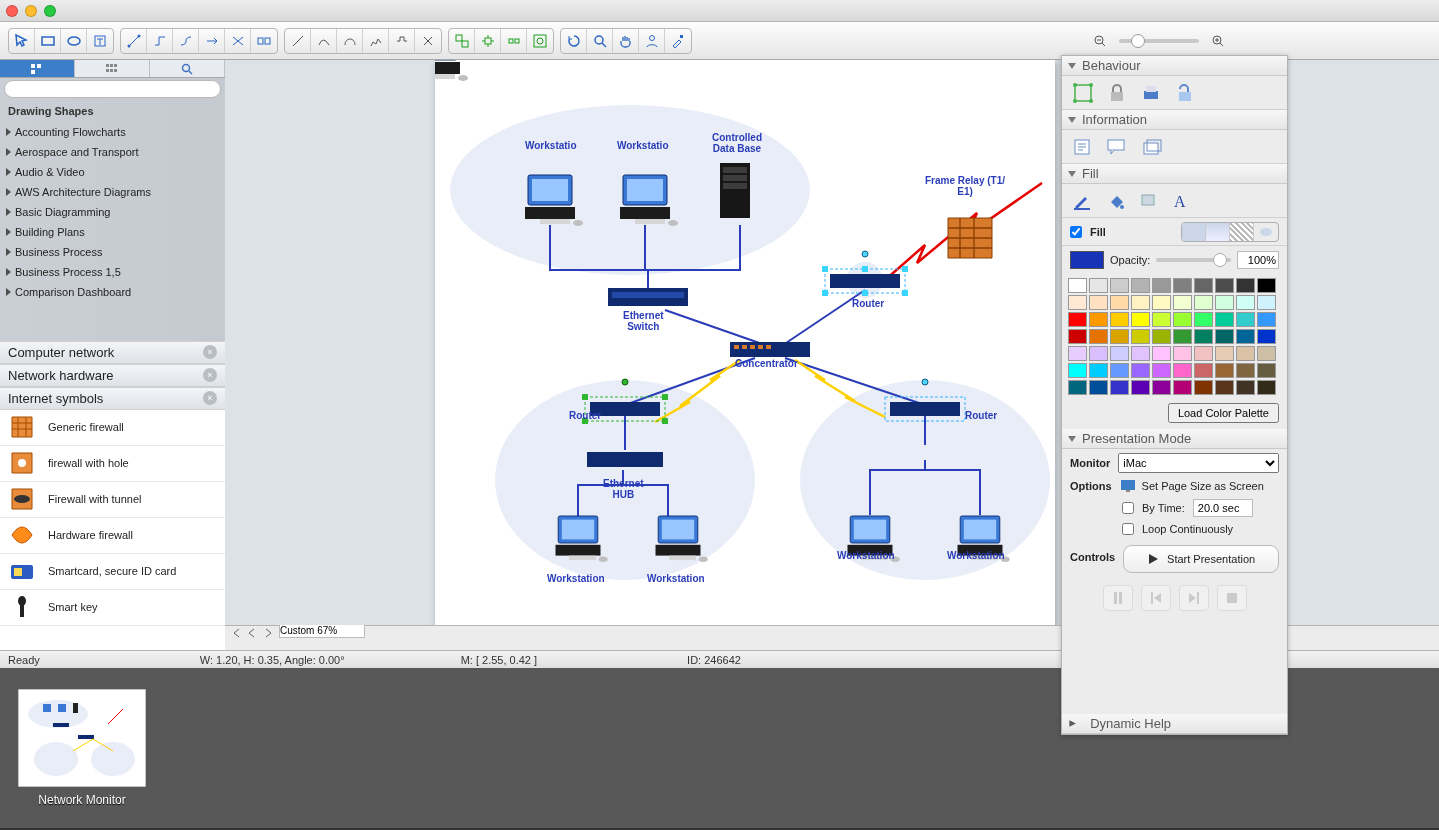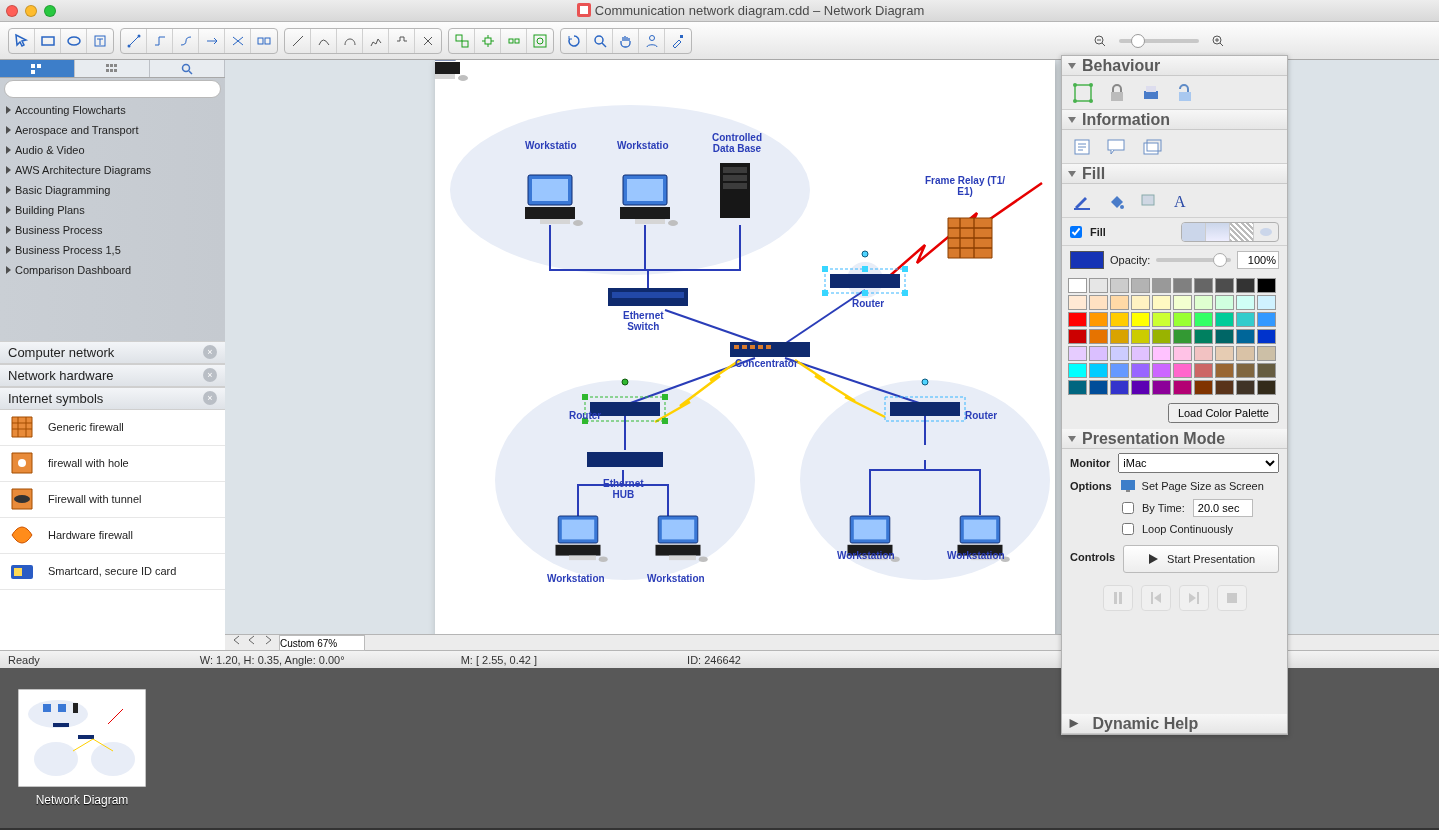--- a/index.html
+++ b/index.html
@@ -33,21 +33,21 @@
 .lp-acc .cx{width:14px;height:14px;border-radius:50%;background:#b9bec5;color:#fff;display:flex;align-items:center;justify-content:center;font-size:9px}
 .lp-stencil{flex:1;overflow:auto;background:#fff}
 .stn-row{display:flex;align-items:center;height:36px;padding:0 6px;border-bottom:1px solid #e7e7e7;gap:10px;cursor:pointer}
 .stn-icon{width:32px;height:32px;display:flex;align-items:center;justify-content:center}
 .canvas-wrap{flex:1;background:#dce3e8;display:flex;flex-direction:column;position:relative}
 .canvas{flex:1;position:relative;background:#dce3e8;overflow:hidden}
 .page{position:absolute;left:210px;top:0;width:620px;height:596px;background:#fff;box-shadow:2px 2px 8px rgba(0,0,0,.25)}
 .canvas svg.net{position:absolute;left:210px;top:0}
 .diag-label{position:absolute;font-size:10px;color:#2a3db8;font-weight:bold;text-align:center;white-space:pre}
 .right-panel{position:absolute;right:151px;top:-5px;width:227px;height:680px;background:#ececec;border:1px solid #b3b3b3;box-shadow:0 1px 5px rgba(0,0,0,.25);font-size:11px;display:flex;flex-direction:column;z-index:5}
-.rp-head{height:20px;background:linear-gradient(#f7f7f7,#e6e6e6);border-bottom:1px solid #c9c9c9;display:flex;align-items:center;padding:0 6px;font-size:16px;font-weight:bold;color:#5a5a5a;gap:6px}
+.rp-head{height:20px;background:linear-gradient(#f7f7f7,#e6e6e6);border-bottom:1px solid #c9c9c9;display:flex;align-items:center;padding:0 6px;font-size:13px;font-weight:normal;color:#5a5a5a;gap:6px}
 .rp-head .disc{width:0;height:0;border-left:4px solid transparent;border-right:4px solid transparent;border-top:6px solid #777}
 .rp-icons{height:34px;display:flex;align-items:center;gap:14px;padding:0 10px;border-bottom:1px solid #d0d0d0}
 .rp-icons svg{cursor:pointer}
 .rp-fill-row{display:flex;align-items:center;height:28px;padding:0 8px;gap:8px;border-bottom:1px solid #d0d0d0}
 .chk{width:12px;height:12px}
 .fill-bold{font-weight:bold}
 .fill-types{margin-left:auto;display:flex;border:1px solid #b0b0b0;border-radius:4px;overflow:hidden}
 .fill-types div{width:24px;height:18px;border-right:1px solid #ccc;display:flex;align-items:center;justify-content:center;cursor:pointer}
 .fill-types div:last-child{border-right:none}
 .rp-opacity{display:flex;align-items:center;gap:6px;padding:5px 8px}
@@ -55,44 +55,38 @@
 .rp-opacity input{width:42px;height:18px;font-size:11px;border:1px solid #bbb;text-align:right;padding:0 2px}
 .rp-opacity .trk{flex:1;height:4px;background:#c8c8c8;border-radius:2px;position:relative}
 .rp-opacity .trk .th{position:absolute;right:4px;top:-5px;width:14px;height:14px;background:#fff;border:1px solid #aaa;border-radius:50%}
 .palette{padding:4px 6px;display:grid;grid-template-columns:repeat(10,19px);grid-auto-rows:15px;gap:2px}
 .pc{border:1px solid #999;cursor:pointer}
 .load-pal{margin:4px 8px 6px auto;display:block;font-size:11px;padding:2px 8px}
 .pres{padding:4px 8px;display:flex;flex-direction:column;gap:6px}
 .pres-row{display:flex;align-items:center;gap:8px}
 .pres select{flex:1;height:20px;font-size:11px}
 .pres input[type=text]{width:60px;height:18px;font-size:11px;border:1px solid #bbb;padding:0 4px}
-.startbtn{display:flex;align-items:center;justify-content:center;gap:8px;height:28px;border:1px solid #bbb;border-radius:3px;background:linear-gradient(#fff,#ededed);cursor:pointer;margin-top:4px}
+.startbtn{display:flex;align-items:center;justify-content:center;gap:8px;height:28px;border:1px solid #bbb;border-radius:9px;background:linear-gradient(#fff,#ededed);cursor:pointer;margin-top:4px}
 .transport{display:flex;gap:8px;margin-top:6px;justify-content:center}
 .transport div{width:30px;height:26px;border:1px solid #ccc;border-radius:4px;background:#f5f5f5;display:flex;align-items:center;justify-content:center;opacity:.5}
 .statusbar{height:18px;background:linear-gradient(#f3f3f3,#e0e0e0);display:flex;align-items:center;padding:0 8px;gap:20px;font-size:11px;color:#333;border-top:1px solid #b5b5b5}
-.bottombar{height:16px;background:#ececec;border-top:1px solid #b5b5b5;display:flex;align-items:flex-start;padding:0 6px;gap:6px}
+.bottombar{height:16px;background:#ececec;border-top:1px solid #b5b5b5;display:flex;align-items:flex-end;padding:12px 6px;gap:6px}
 .bottom-strip{height:160px;background:#585858;display:flex;align-items:center;padding:10px 18px}
 .thumb{width:128px}
 .thumb-name{color:#fff;font-size:12px;text-align:center;margin-top:4px;text-shadow:0 1px 1px #000}
 .zoom-input{width:86px;height:16px;font-size:10px;border:1px solid #bbb}
 </style>
 </head>
 <body>
 
 <div class="titlebar">
   <div class="traffic">
     <div class="tl tl-red"></div>
     <div class="tl tl-yel"></div>
     <div class="tl tl-grn"></div>
-  </div>
-  <div class="title-text">
-    <svg width="14" height="14">
-        <rect width="14" height="14" rx="2" fill="#e95353"></rect>
-        <rect x="3" y="3" width="8" height="8" fill="#fff"></rect>
-      </svg><span>Communication network diagram.cdd – Network Diagram</span>
   </div>
 </div>
 
 <div class="toolbar">
   <div class="tgrp">
     <div class="tbtn">
         <svg viewBox="0 0 16 16">
           <path d="M2 2l10 5-4 1 2 4-2 1-2-4-3 3z" fill="none" stroke="#2a66c4" stroke-width="1.5"></path>
         </svg>
       </div>
@@ -279,20 +273,21 @@
         </div>
       <div class="lp-tab">
           <svg width="12" height="12">
             <circle cx="5" cy="5" r="3.5" fill="none" stroke="#4173c4" stroke-width="1.5"></circle>
             <path d="M8 8l3 3" stroke="#4173c4" stroke-width="1.5"></path>
           </svg>
         </div>
     </div>
     <div class="lp-search"><input type="text" placeholder="" style=""></div>
     <div class="lp-list">
+      <div class="lp-head">Drawing Shapes</div>
       <div id="catlist">
           <div class="lp-item">
             <span class="caret"></span>
             <span>Accounting Flowcharts</span>
           </div>
           <div class="lp-item">
             <span class="caret"></span>
             <span>Aerospace and Transport</span>
           </div>
           <div class="lp-item">
@@ -376,20 +371,29 @@
           <span>Hardware firewall</span>
         </div>
         <div class="stn-row">
           <div class="stn-icon">
             <svg width="28" height="28" viewBox="0 0 28 28">
               <rect x="3" y="8" width="22" height="14" rx="2" fill="#2a5cc4"></rect>
               <rect x="6" y="11" width="8" height="8" fill="#ffda55"></rect>
             </svg>
           </div>
           <span>Smartcard, secure ID card</span>
+        </div>
+        <div class="stn-row">
+          <div class="stn-icon">
+            <svg width="28" height="28" viewBox="0 0 28 28">
+              <ellipse cx="14" cy="8" rx="4" ry="5" fill="#222"></ellipse>
+              <rect x="12" y="12" width="4" height="12" fill="#222"></rect>
+            </svg>
+          </div>
+          <span>Smart key</span>
         </div>
       </div>
   </div>
 
   <div class="canvas-wrap">
     <div class="canvas">
       <div class="page"></div>
       <svg class="net" width="620" height="596">
 
         <ellipse cx="195" cy="130" rx="180" ry="85" fill="#e8edf7"></ellipse>
@@ -776,15 +780,15 @@
         <ellipse cx="38" cy="70" rx="22" ry="17" fill="#e8edf7"></ellipse>
         <ellipse cx="95" cy="70" rx="22" ry="17" fill="#e8edf7"></ellipse>
       <rect x="25" y="15" width="8" height="8" fill="#3a78d6"></rect>
         <rect x="40" y="15" width="8" height="8" fill="#3a78d6"></rect>
         <rect x="55" y="14" width="5" height="10" fill="#222"></rect>
       <rect x="35" y="34" width="16" height="4" fill="#0f2a6e"></rect>
         <rect x="60" y="46" width="16" height="4" fill="#0f2a6e"></rect>
       <path d="M105 20l-15 15" stroke="#e60000"></path>
         <path d="M75 50l-20 12M75 50l20 12" stroke="#ffd000"></path>
     </svg>
-    <div class="thumb-name">Network Diagram</div>
+    <div class="thumb-name">Network Monitor</div>
   </div>
 </div>
 
 </body></html>

